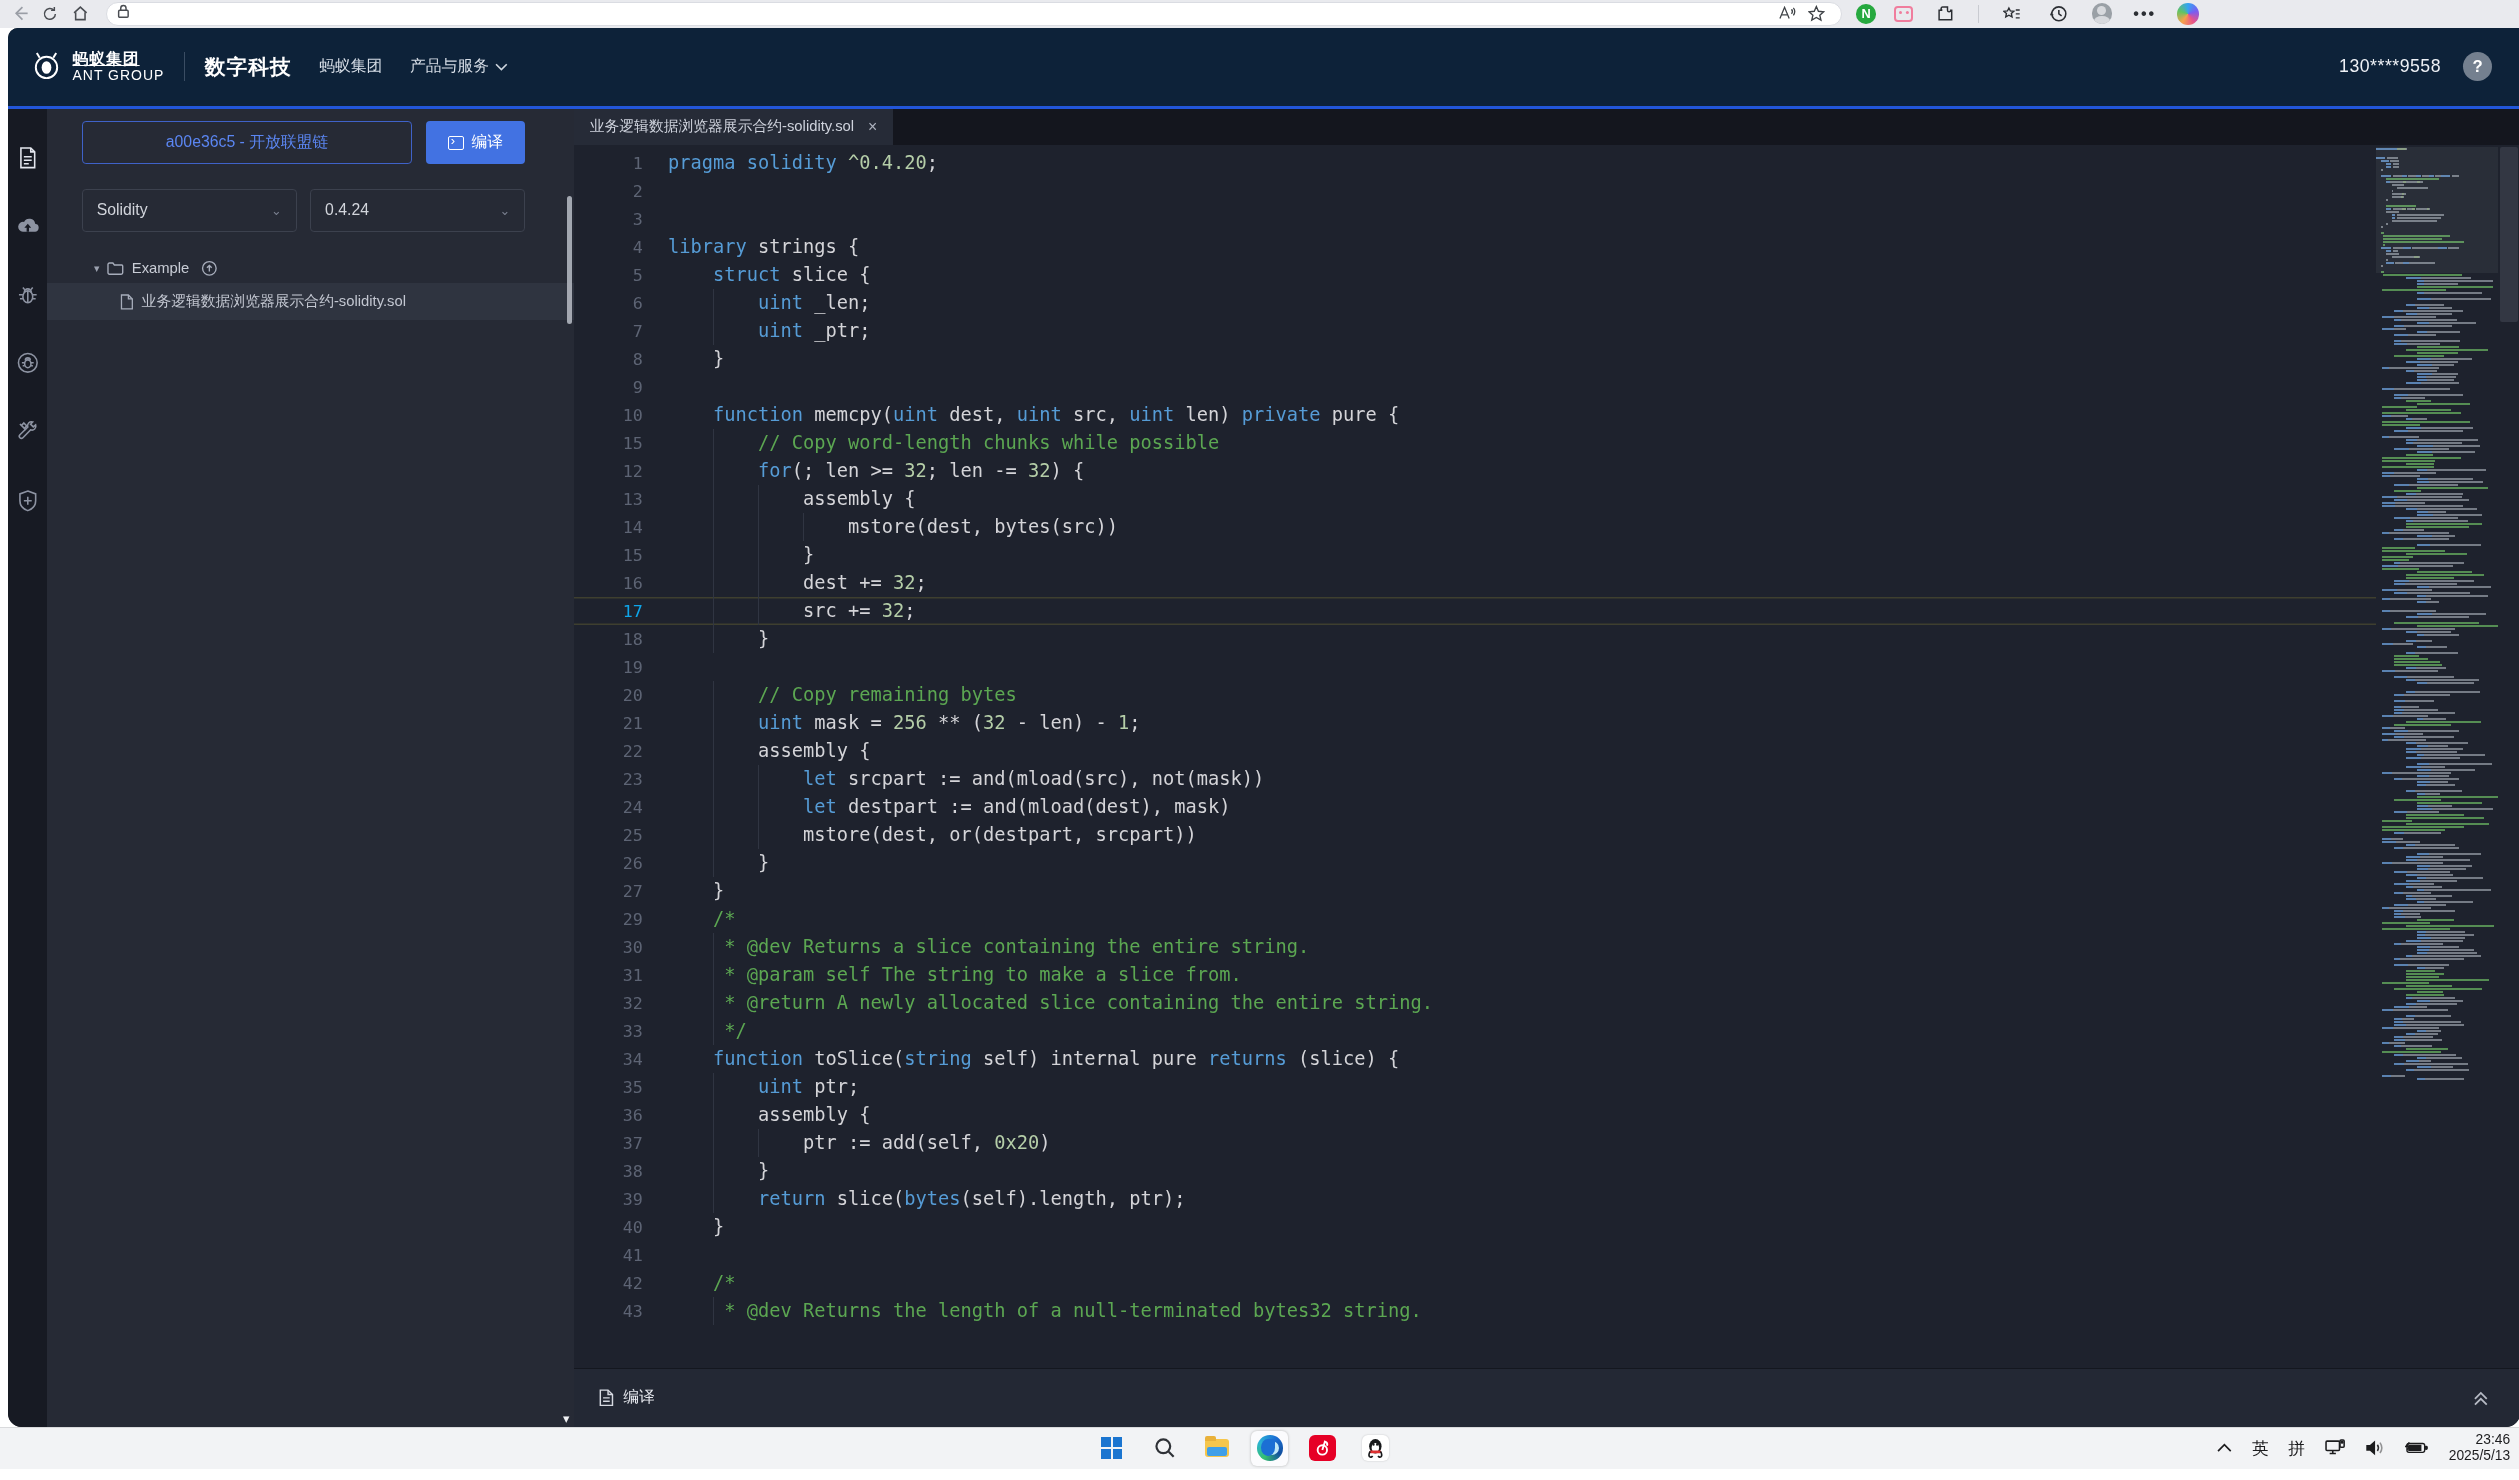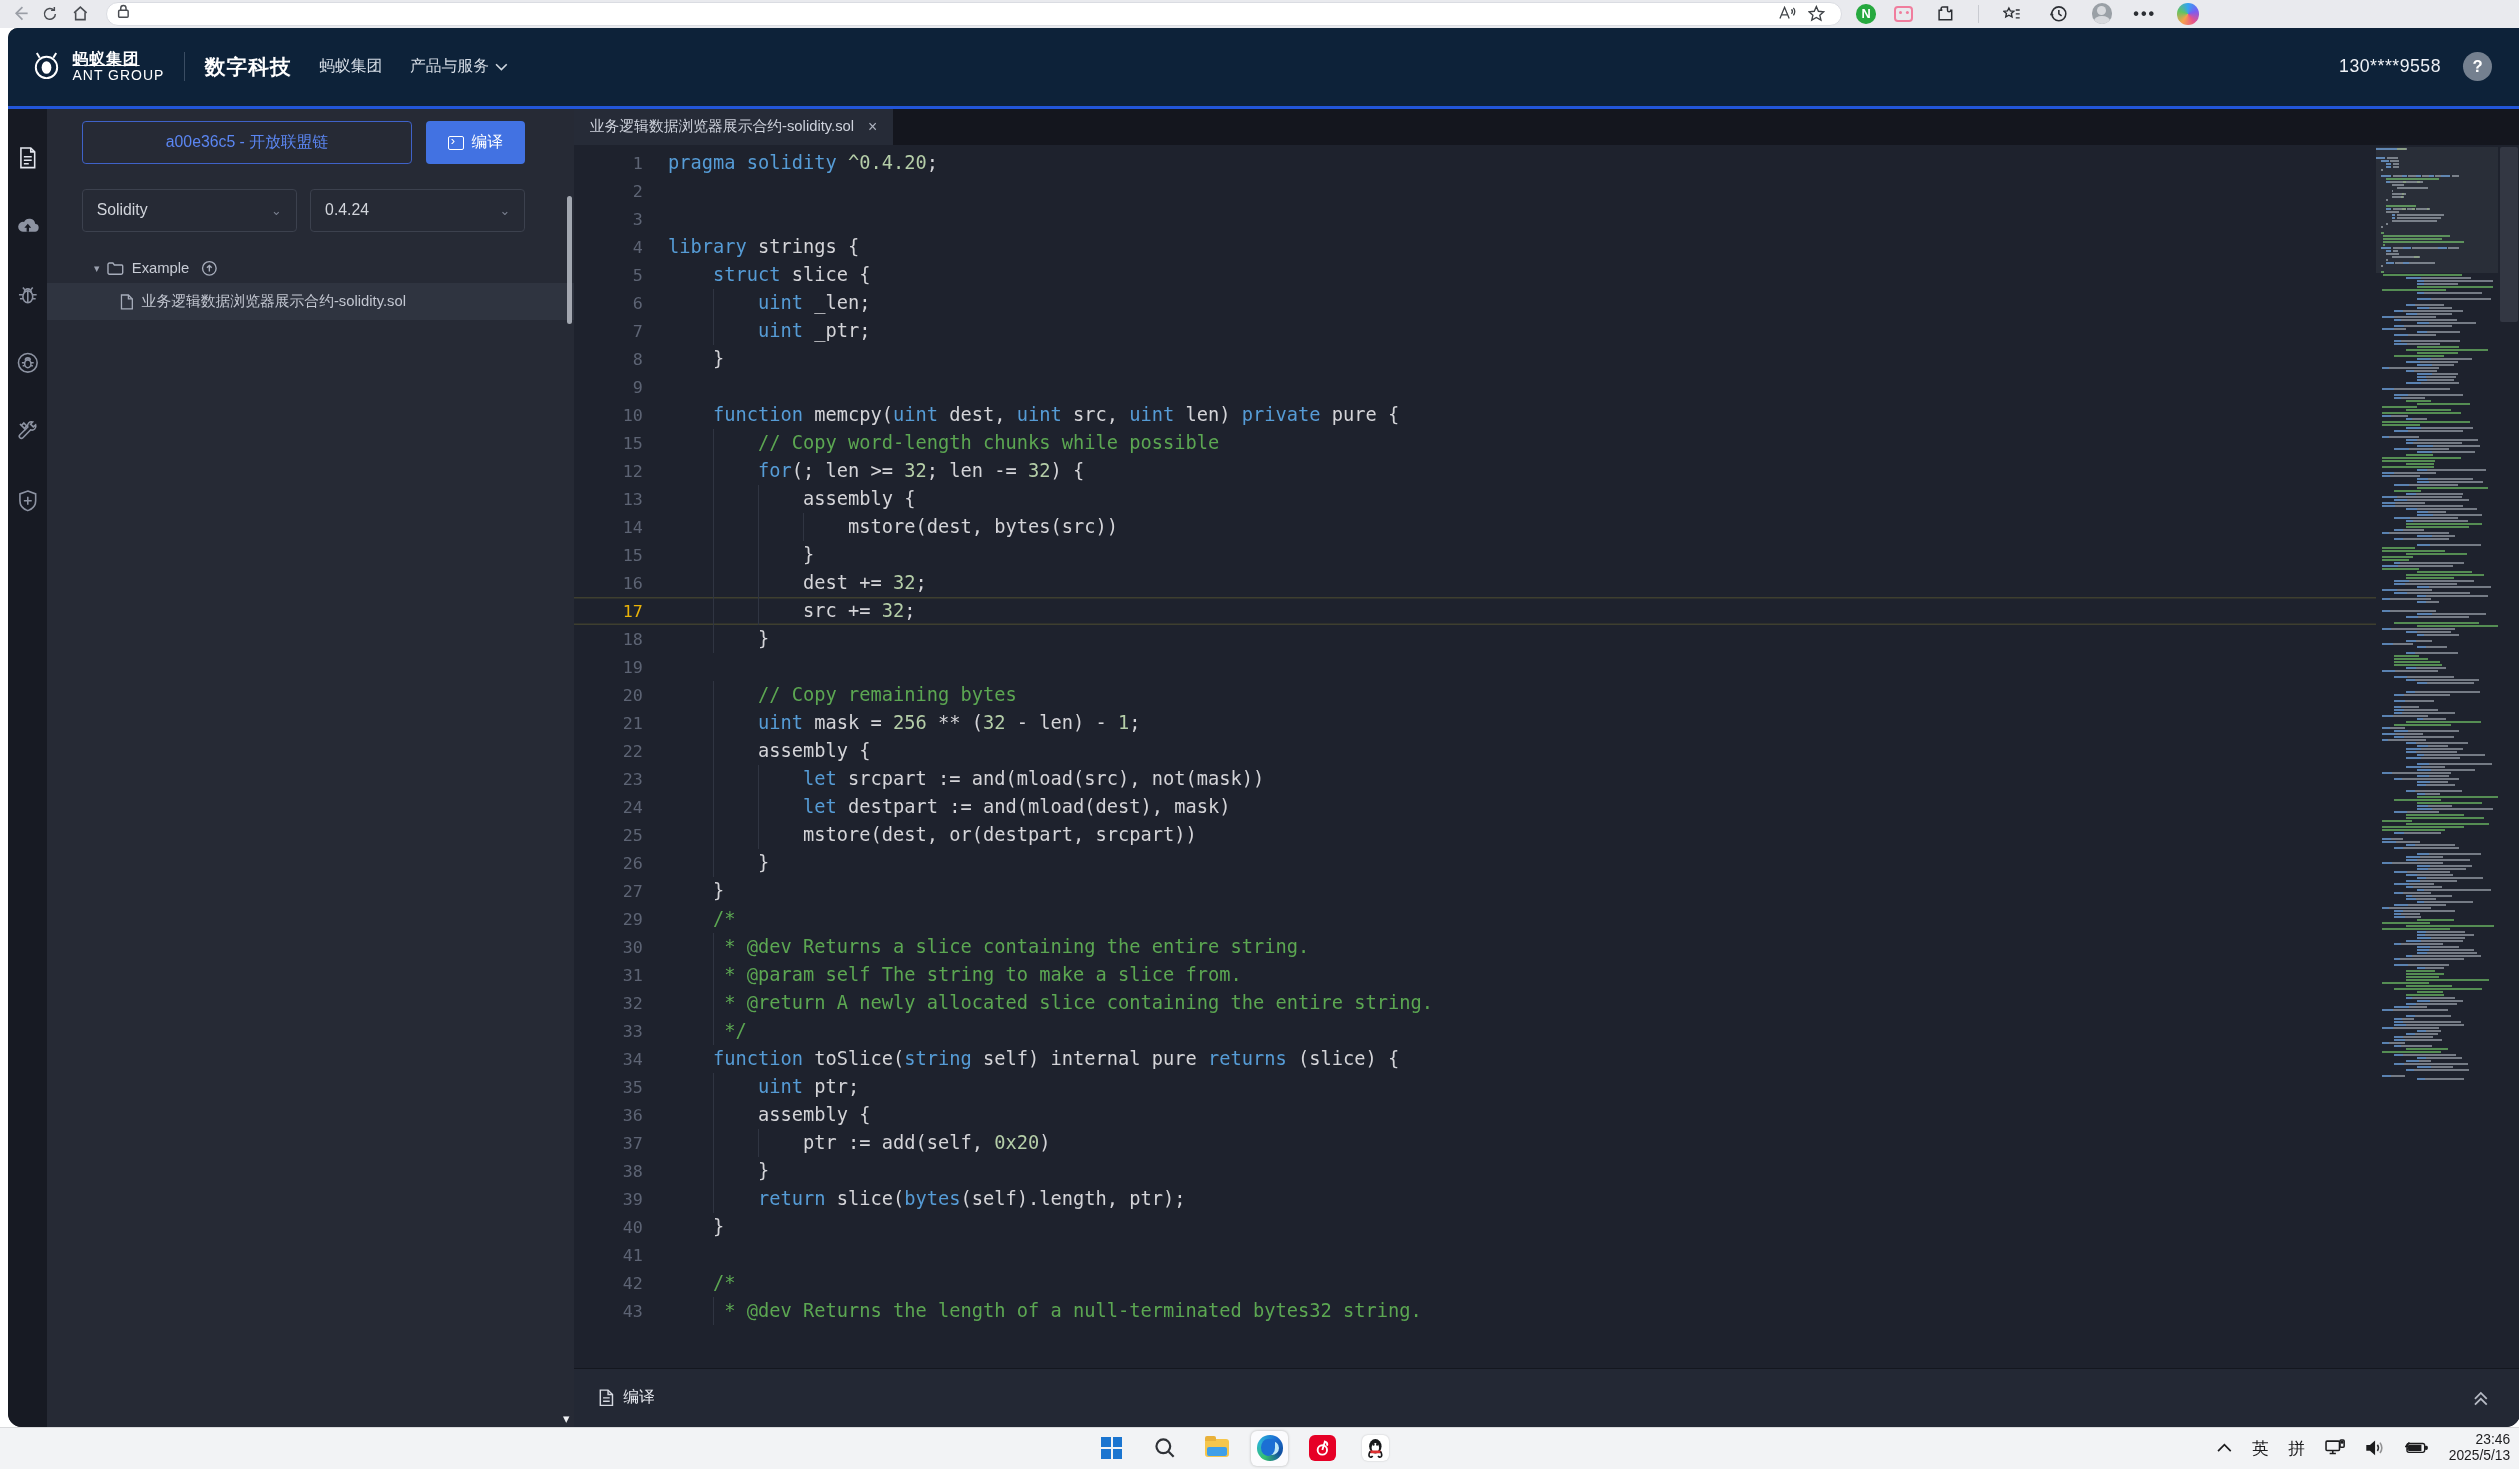--- a/index.html
+++ b/index.html
@@ -71,21 +71,21 @@
   
   .editor-col { flex:1; display:flex; flex-direction:column; min-width:0; }
   .tabbar { height:36px; background:#14161e; display:flex; flex:0 0 auto; }
   .tab { background:#262b37; color:#cfd3dd; font-size:14.8px; display:flex; align-items:center; padding:0 15.8px; gap:13.8px; cursor:pointer; }
   .tab .close { color:#aeb3bf; font-size:15.8px; cursor:pointer; }
   .code-wrap { flex:1; display:flex; min-height:0; background:#1e222d; position:relative; }
   .code-pane { flex:1; overflow:hidden; padding-top:4.9px; font-family:"DejaVu Sans Mono", monospace; font-size:18.7px; cursor:text; }
   .line { display:flex; height:28px; line-height:28px; white-space:pre; }
   .line .ln { width:69px; text-align:right; color:#5d6474; flex:0 0 auto; font-size:16.7px; user-select:none; }
   .line .lc { margin-left:25px; position:relative; color:#d4d4d8; flex:1; }
-  .line.active .ln { color:#eab308; }
+  .line.active .ln { color:#0ea5e9; }
   .line.active { box-shadow:inset 0 1.5px 0 #3e3f2f, inset 0 -1.5px 0 #3e3f2f; }
   .guide { position:absolute; top:0; bottom:0; border-left:1px solid #303542; }
   .tok-k { color:#569cd6; } .tok-c { color:#5ca752; } .tok-n { color:#b5cea8; } .tok-p { color:#d4d4d8; }
   .minimap { width:122px; flex:0 0 auto; position:relative; padding-top:3.9px; overflow:hidden; }
   .mm-view { position:absolute; left:0; right:0; top:2px; height:126px; background:rgba(200,206,218,.07); }
   .mm-row { height:2px; margin-bottom:1px; display:flex; }
   .mm-seg { height:2px; flex:0 0 auto; }
   .vscroll { width:21.7px; flex:0 0 auto; background:#1e222d; position:relative; }
   .vthumb { position:absolute; left:2px; right:2px; top:2px; height:175px; background:#41465299; border-radius:2px; cursor:pointer; }
   .bottombar { height:59px; background:#232834; border-top:1px solid #14171f; border-radius:0 0 13.8px 0; display:flex; align-items:center; padding:0 29.6px 0 25.6px; flex:0 0 auto; }

